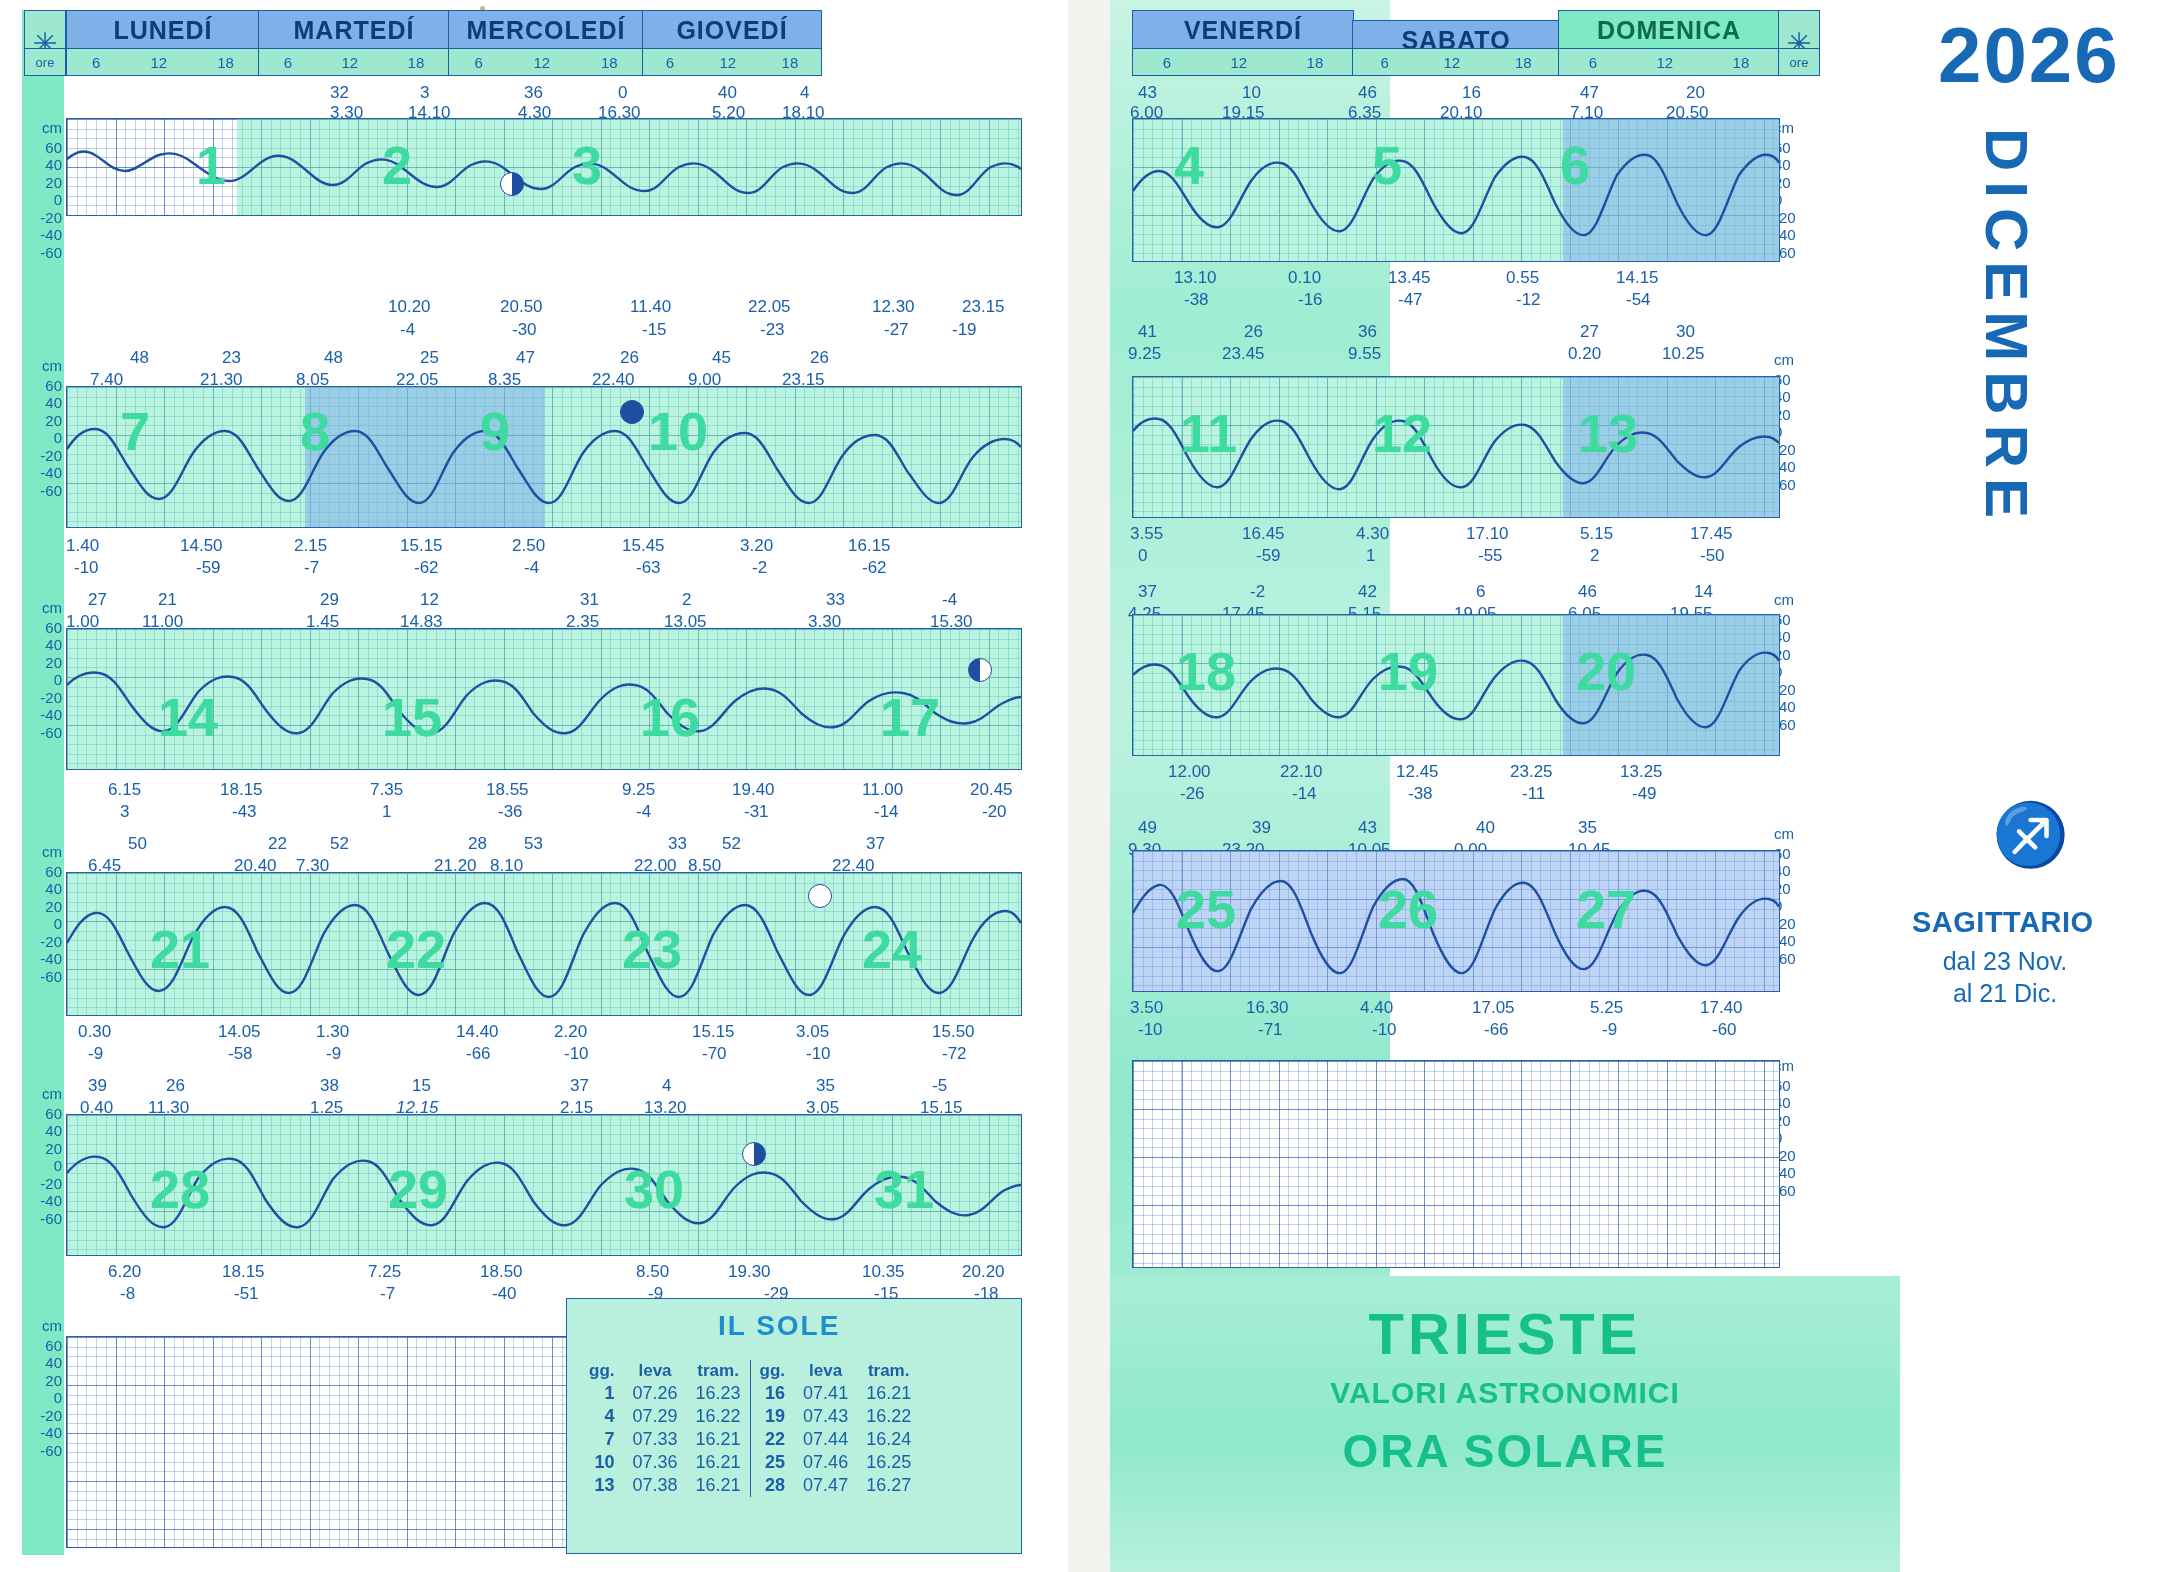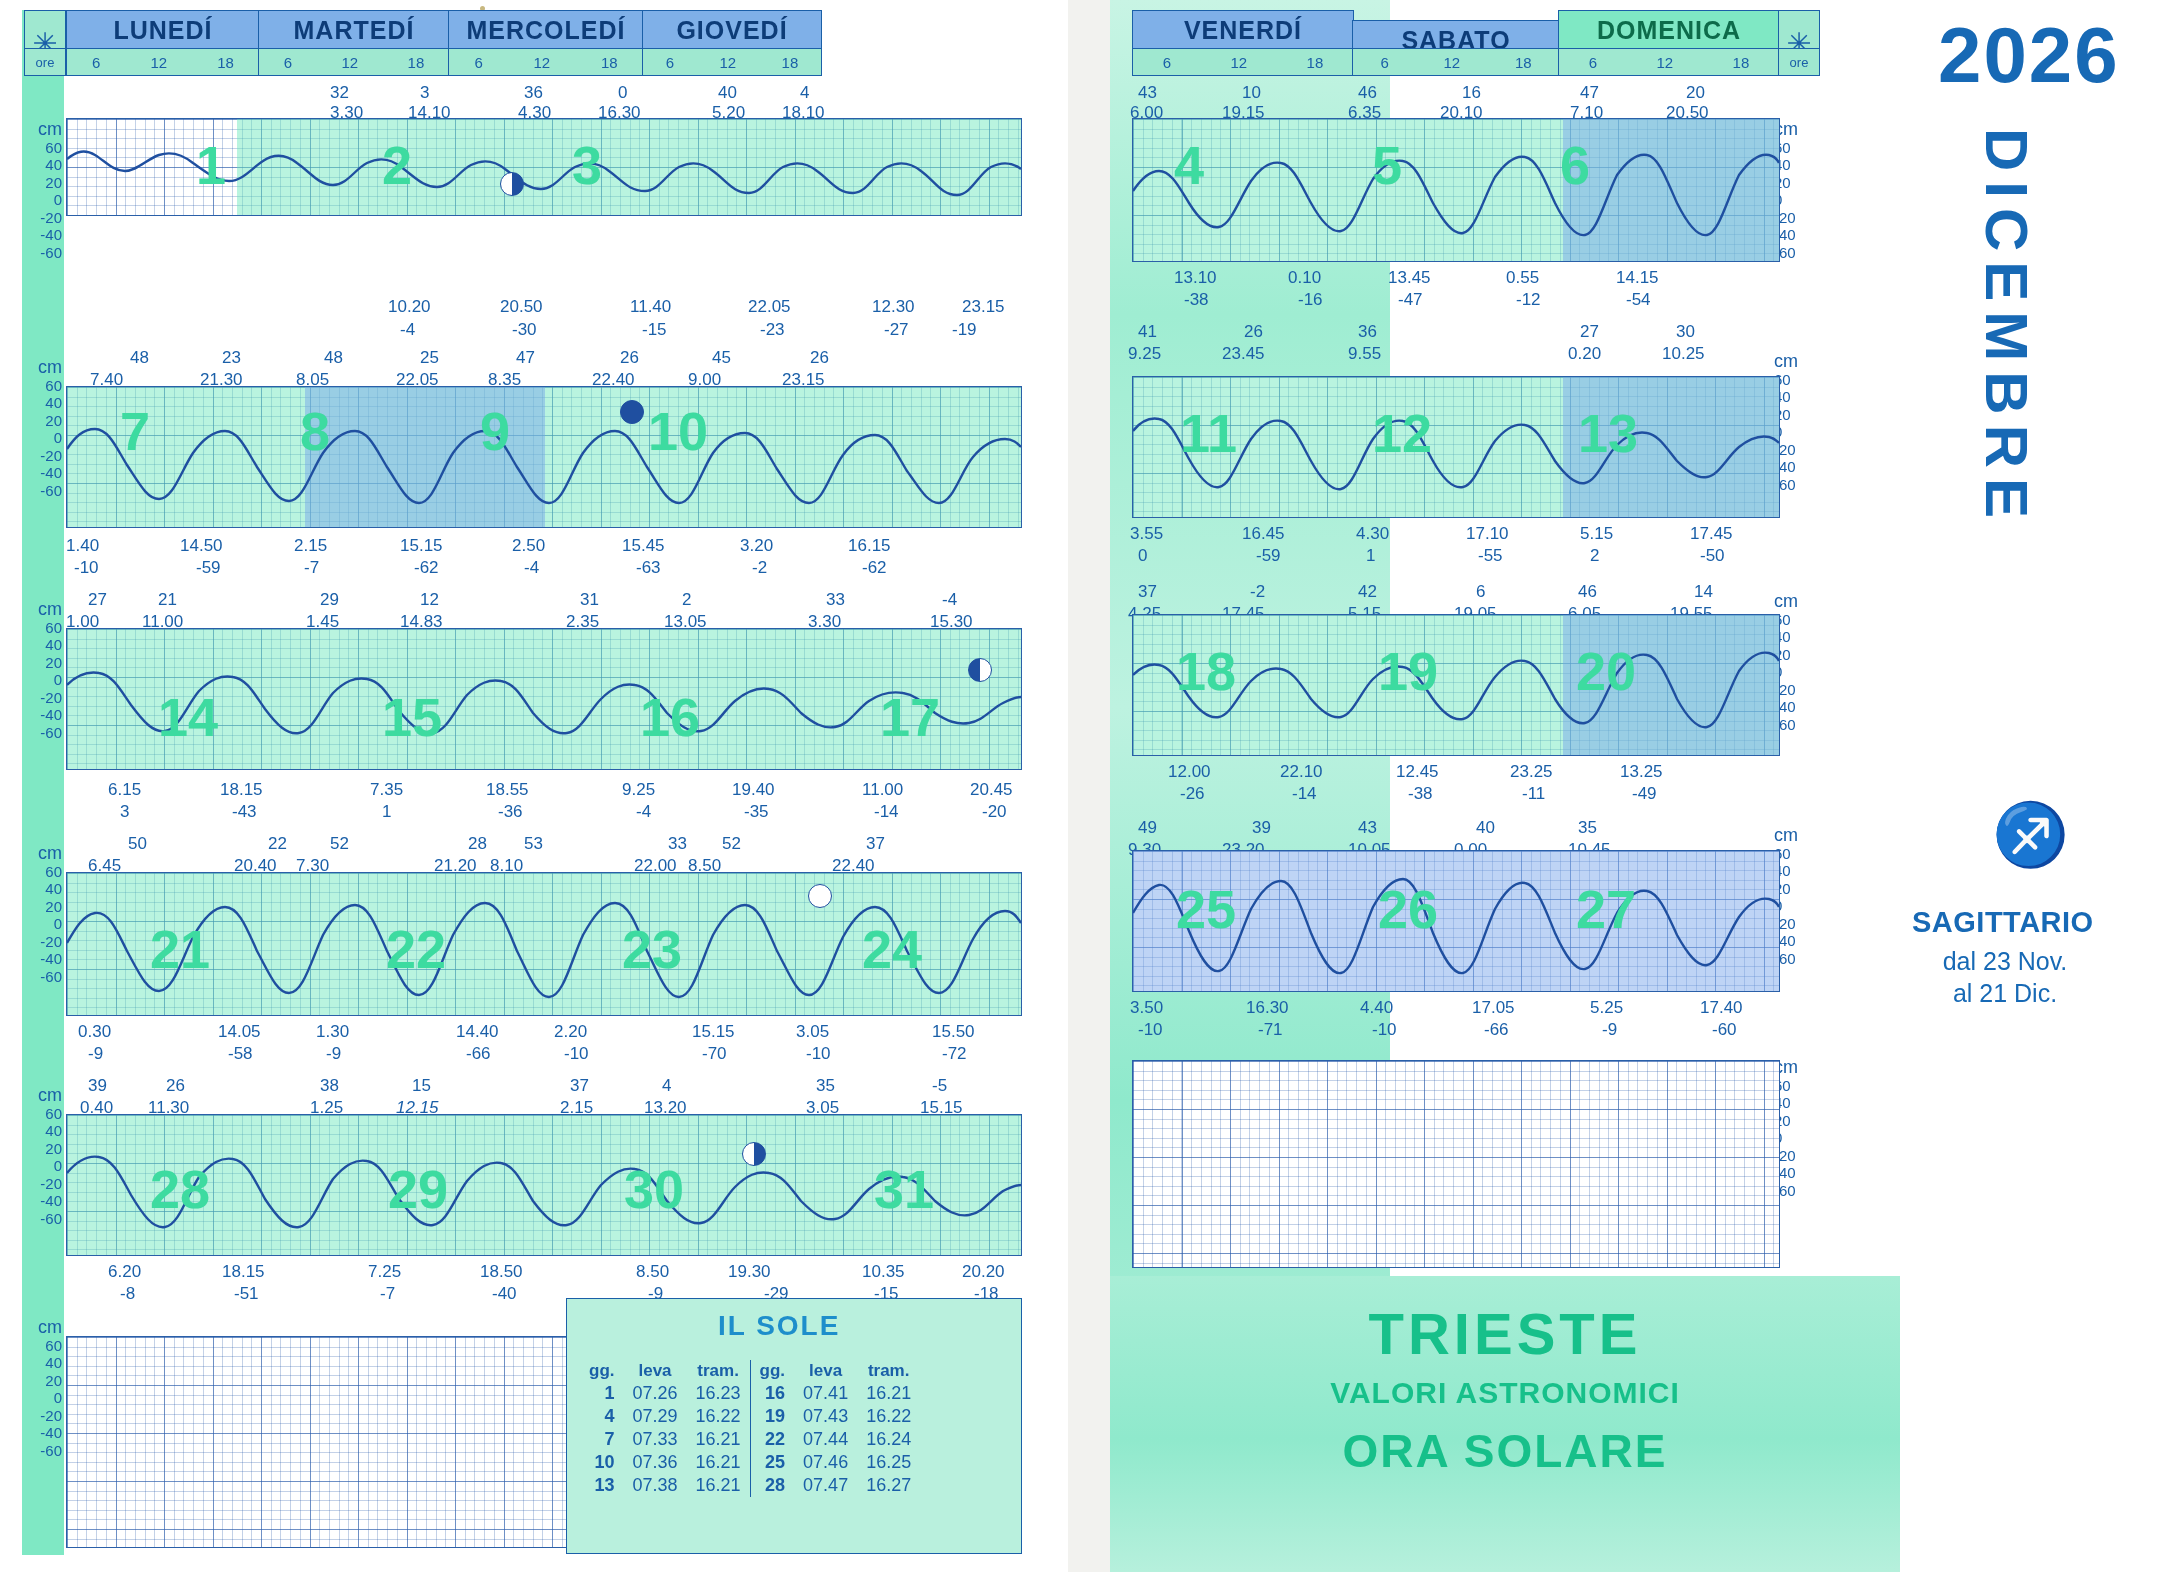--- a/index.html
+++ b/index.html
@@ -45,21 +45,21 @@
        repeating-linear-gradient(to bottom, rgba(40,90,170,.55) 0 1px, transparent 1px 48px),
        repeating-linear-gradient(to right, rgba(40,90,170,.28) 0 1px, transparent 1px 9.7px),
        repeating-linear-gradient(to bottom, rgba(40,90,170,.28) 0 1px, transparent 1px 9.6px);}
   .greenwash{position:absolute;top:0;height:100%;background:rgba(100,230,185,.45);}
   .bluewash{position:absolute;top:0;height:100%;background:rgba(120,165,235,.48);}
   .tidesvg{position:absolute;left:0;top:0;}
 
   
   .cmaxis{position:absolute;width:46px;font-size:15px;color:#1a5fa8;text-align:right;line-height:1;}
   .cmaxis div{height:17.5px;}
-  .cmaxis .cmlbl{font-size:18px;margin-bottom:2px;}
+  .cmaxis .cmlbl{font-size:15px;margin-bottom:2px;}
 
   
   .daynum{position:absolute;font-size:54px;font-weight:bold;color:#3ddba0;
      text-shadow:0 0 1px rgba(0,0,0,.05);}
   .dcell{position:absolute;font-size:17px;color:#1a5fa8;}
 
   
   .moon{position:absolute;width:22px;height:22px;border-radius:50%;border:1.6px solid #1f4fa0;background:#fff;}
   .moon.full{background:#1f4fa0;}
   .moon.lastq{background:linear-gradient(90deg,#fff 0 50%, #1f4fa0 50% 100%);}
@@ -318,21 +318,21 @@
     <div class="dcell" style="left:120px;top:802px;">3</div>
     <div class="dcell" style="left:220px;top:780px;">18.15</div>
     <div class="dcell" style="left:232px;top:802px;">-43</div>
     <div class="dcell" style="left:370px;top:780px;">7.35</div>
     <div class="dcell" style="left:382px;top:802px;">1</div>
     <div class="dcell" style="left:486px;top:780px;">18.55</div>
     <div class="dcell" style="left:498px;top:802px;">-36</div>
     <div class="dcell" style="left:622px;top:780px;">9.25</div>
     <div class="dcell" style="left:636px;top:802px;">-4</div>
     <div class="dcell" style="left:732px;top:780px;">19.40</div>
-    <div class="dcell" style="left:744px;top:802px;">-35</div>
+    <div class="dcell" style="left:744px;top:802px;">-31</div>
     <div class="dcell" style="left:862px;top:780px;">11.00</div>
     <div class="dcell" style="left:874px;top:802px;">-14</div>
     <div class="dcell" style="left:970px;top:780px;">20.45</div>
     <div class="dcell" style="left:982px;top:802px;">-20</div>
 
     <div class="dcell" style="left:128px;top:834px;">50</div>
     <div class="dcell" style="left:88px;top:856px;">6.45</div>
     <div class="dcell" style="left:268px;top:834px;">22</div>
     <div class="dcell" style="left:234px;top:856px;">20.40</div>
     <div class="dcell" style="left:330px;top:834px;">52</div>

